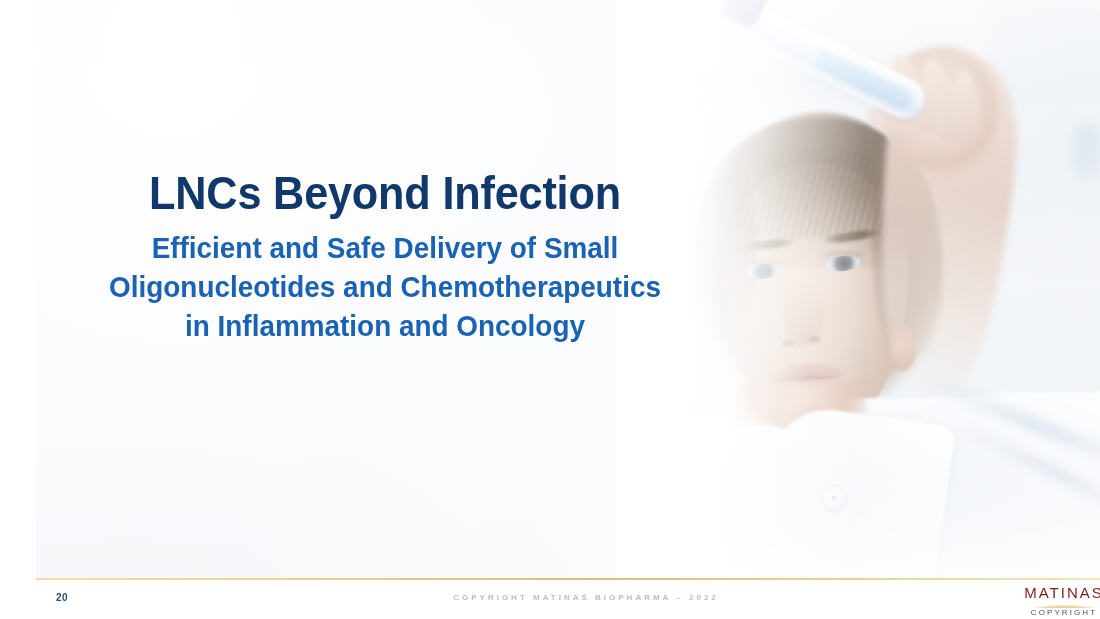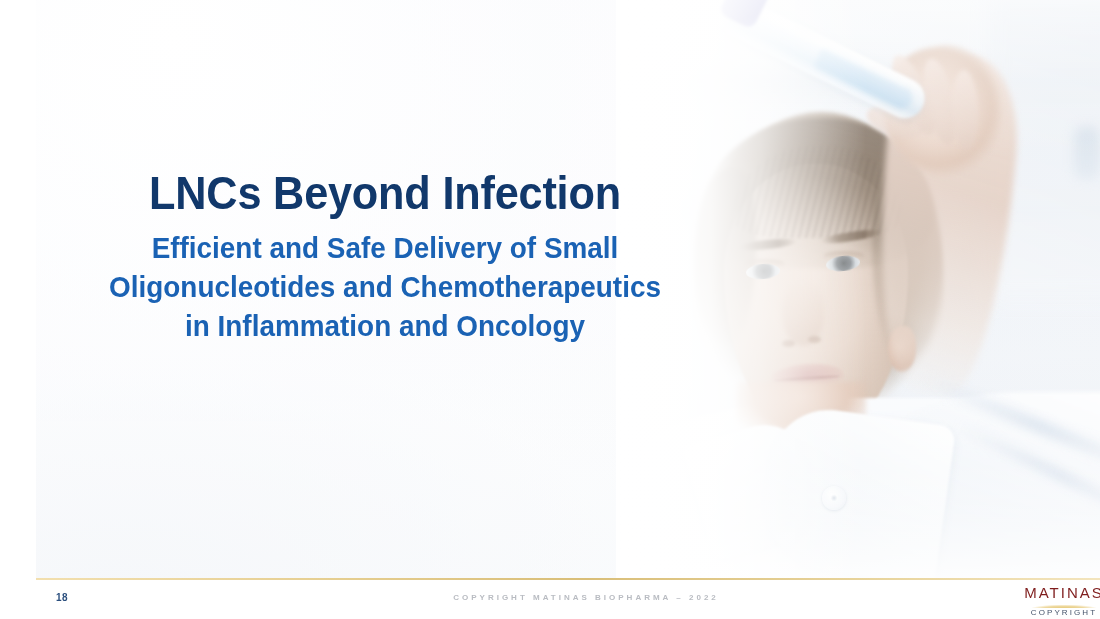--- a/index.html
+++ b/index.html
@@ -540,21 +540,21 @@
     <h1 class="slide-title">LNCs Beyond Infection</h1>
     <div class="slide-subtitle">
       <span class="sub-line">Efficient and Safe Delivery of Small</span>
       <span class="sub-line">Oligonucleotides and Chemotherapeutics</span>
       <span class="sub-line">in Inflammation and Oncology</span>
     </div>
   </div>
 
   <div class="footer-rule"></div>
   <div class="footer">
-    <span class="page-number">18</span>
+    <span class="page-number">20</span>
     <span class="copyright">COPYRIGHT MATINAS BIOPHARMA  –  2022</span>
     <div class="logo">
       <span class="logo-main">MATINAS</span>
       <span class="logo-swoosh"></span>
       <span class="logo-sub">COPYRIGHT</span>
     </div>
   </div>
 
 </div>
 

